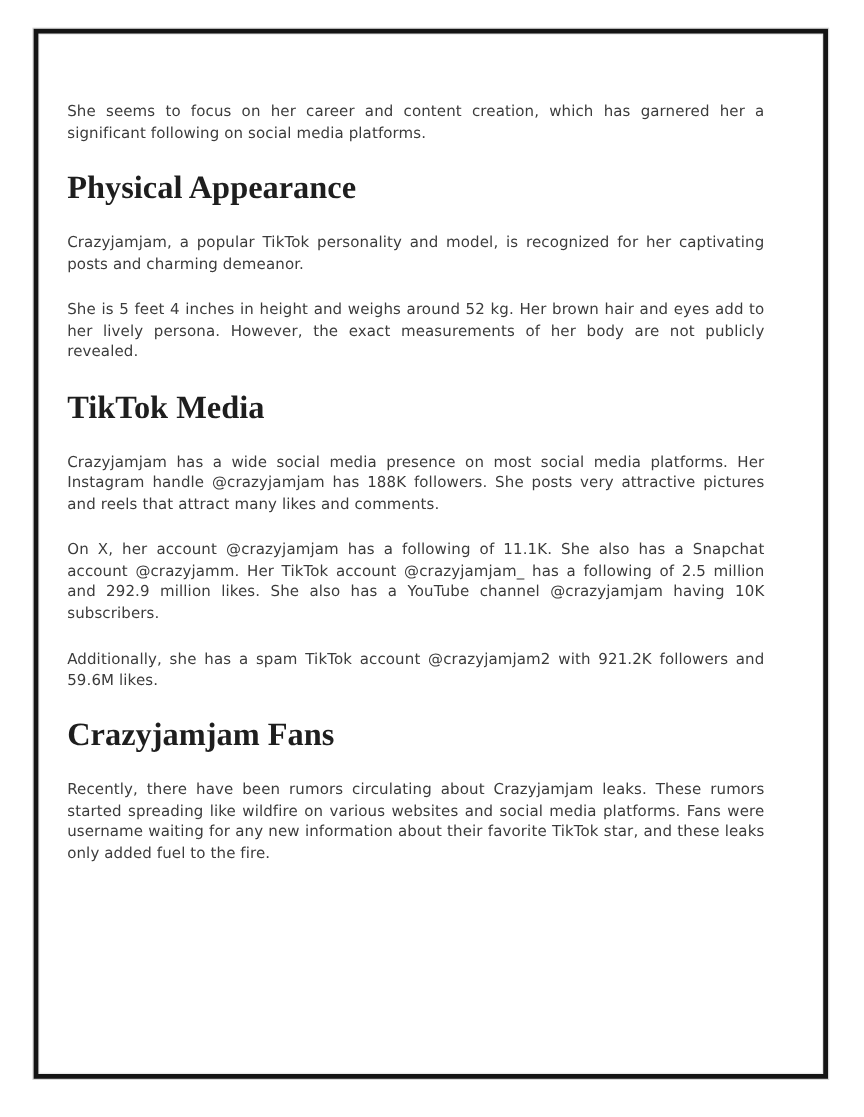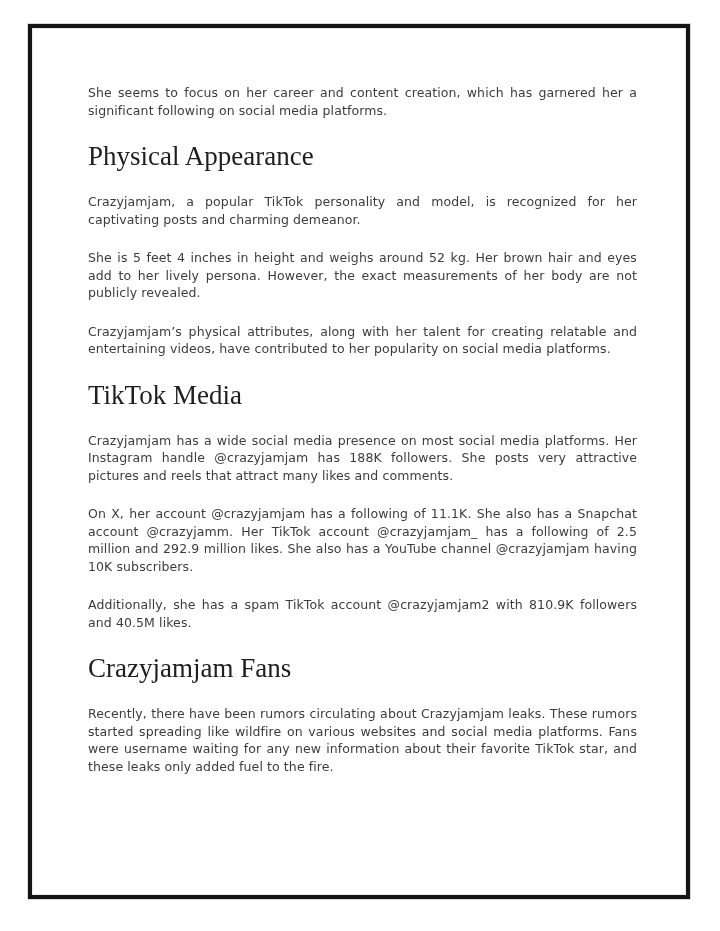--- a/index.html
+++ b/index.html
@@ -20,63 +20,62 @@
     top: 24px;
     width: 662px;
     height: 875px;
     box-sizing: border-box;
     border: 4px solid #141414;
     box-shadow: 0 0 0 1px #d8d8d8, inset 0 0 0 1px #e9e9e9;
     background: #ffffff;
   }
   .article-content {
     box-sizing: border-box;
-    padding: 56px 49px 0 56px;
+    padding: 56px 49px 0 24px;
   }
   .article-content p {
     margin: 0 0 21px 0;
     font-size: 12.5px;
     line-height: 17.5px;
     color: #3c3c3c;
     text-align: justify;
     letter-spacing: 0.1px;
   }
   .article-content h2 {
     margin: 22px 0 21px 0;
     font-family: "Liberation Serif", "DejaVu Serif", serif;
-    font-weight: 400;
+    font-weight: 700;
     font-size: 27px;
     line-height: 31px;
     color: #1e1e1e;
     text-align: left;
   }
 </style>
 </head>
 <body>
 
 <div class="page-frame">
   <article class="article-content">
 
     <p>She seems to focus on her career and content creation, which has garnered her a significant following on social media platforms.</p>
 
     <h2>Physical Appearance</h2>
 
     <p>Crazyjamjam, a popular TikTok personality and model, is recognized for her captivating posts and charming demeanor.</p>
 
     <p>She is 5 feet 4 inches in height and weighs around 52 kg. Her brown hair and eyes add to her lively persona. However, the exact measurements of her body are not publicly revealed.</p>
 
-    <p>Crazyjamjam’s physical attributes, along with her talent for creating relatable and entertaining videos, have contributed to her popularity on social media platforms.</p>
 
     <h2>TikTok Media</h2>
 
     <p>Crazyjamjam has a wide social media presence on most social media platforms. Her Instagram handle @crazyjamjam has 188K followers. She posts very attractive pictures and reels that attract many likes and comments.</p>
 
     <p>On X, her account @crazyjamjam has a following of 11.1K. She also has a Snapchat account @crazyjamm. Her TikTok account @crazyjamjam_ has a following of 2.5 million and 292.9 million likes. She also has a YouTube channel @crazyjamjam having 10K subscribers.</p>
 
-    <p>Additionally, she has a spam TikTok account @crazyjamjam2 with 810.9K followers and 40.5M likes.</p>
+    <p>Additionally, she has a spam TikTok account @crazyjamjam2 with 921.2K followers and 59.6M likes.</p>
 
 
     <h2>Crazyjamjam Fans</h2>
 
     <p>Recently, there have been rumors circulating about Crazyjamjam leaks. These rumors started spreading like wildfire on various websites and social media platforms. Fans were username waiting for any new information about their favorite TikTok star, and these leaks only added fuel to the fire.</p>
 
   </article>
 </div>
 
 </body></html>

